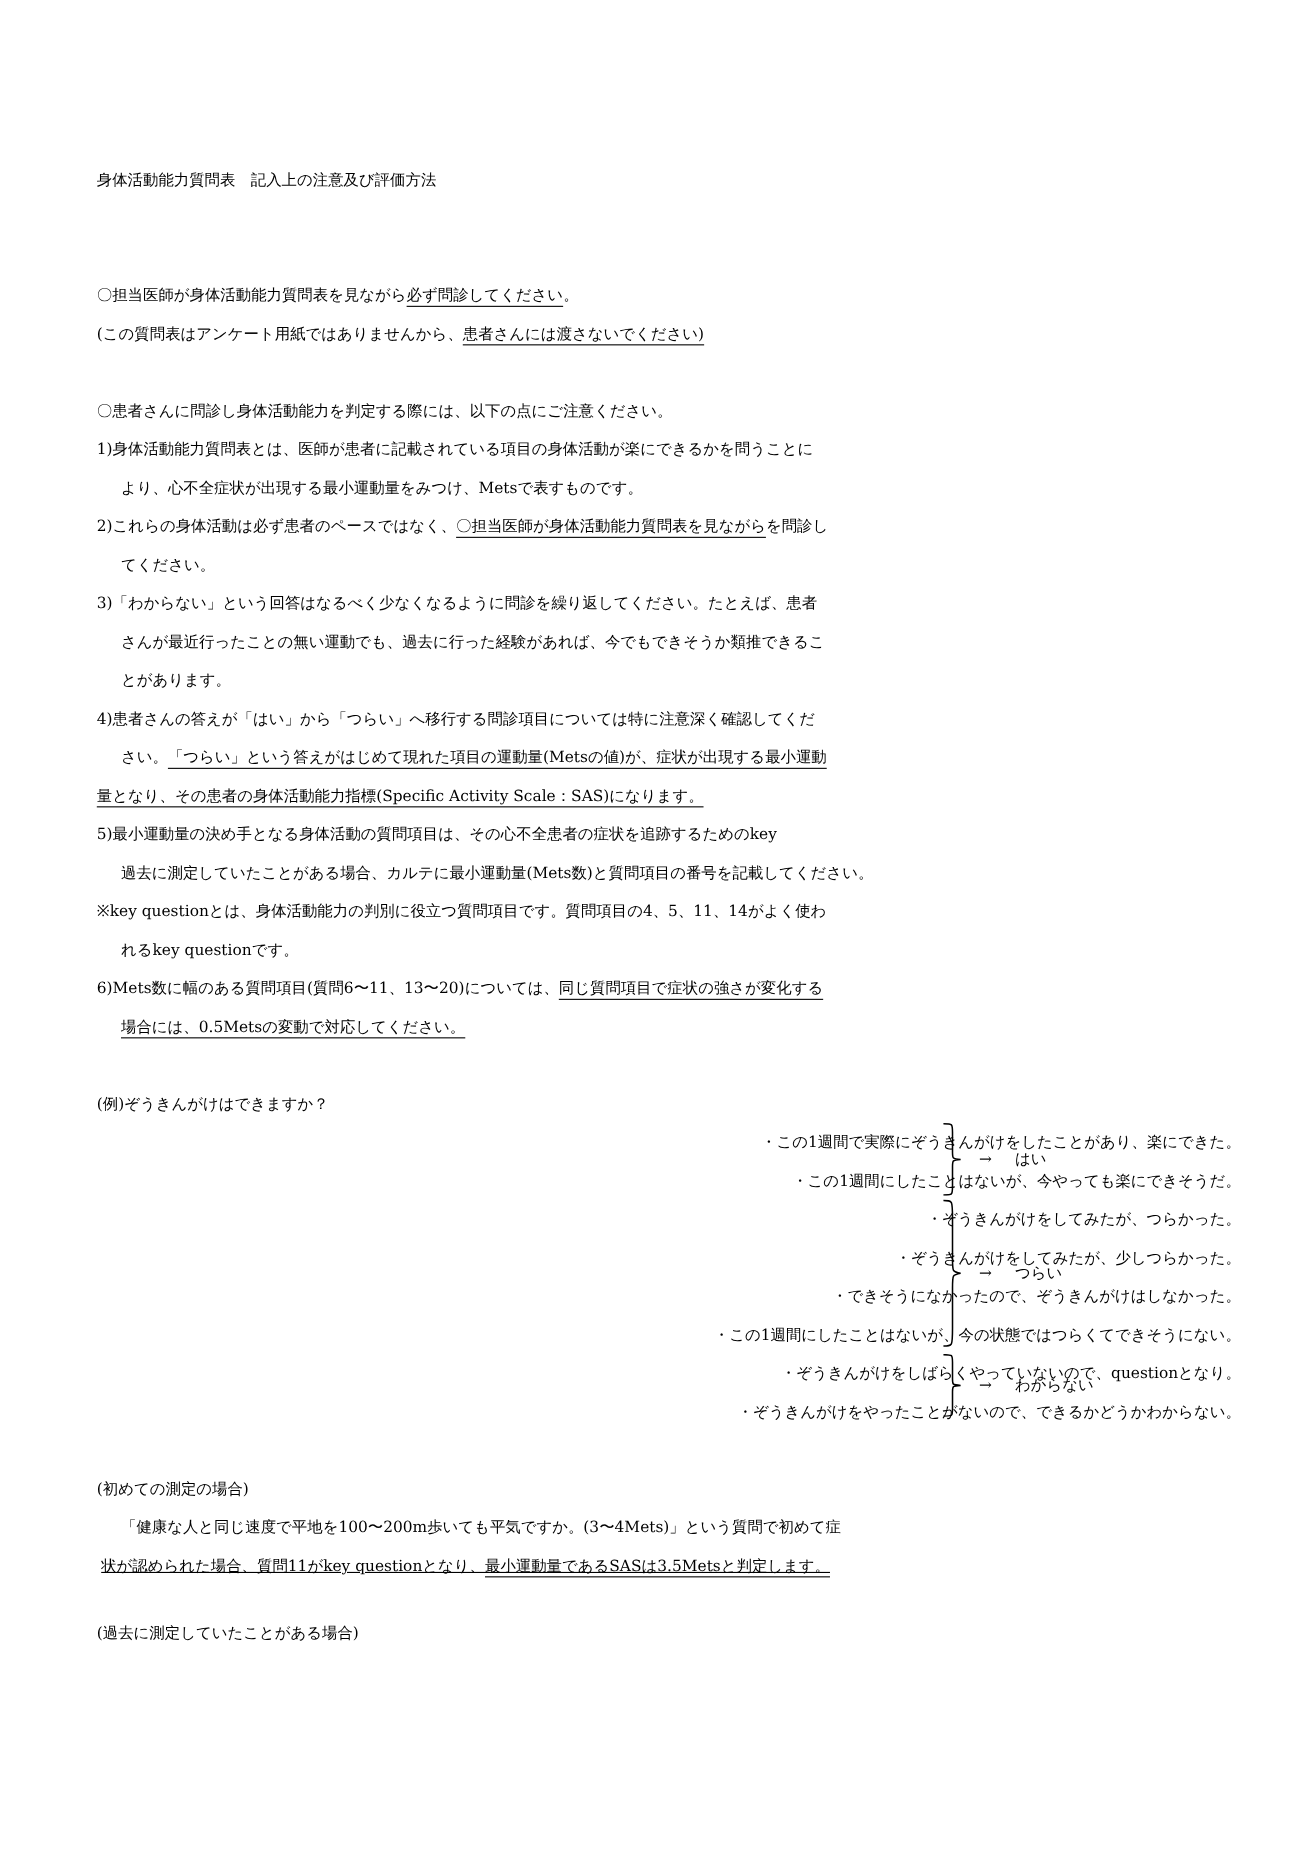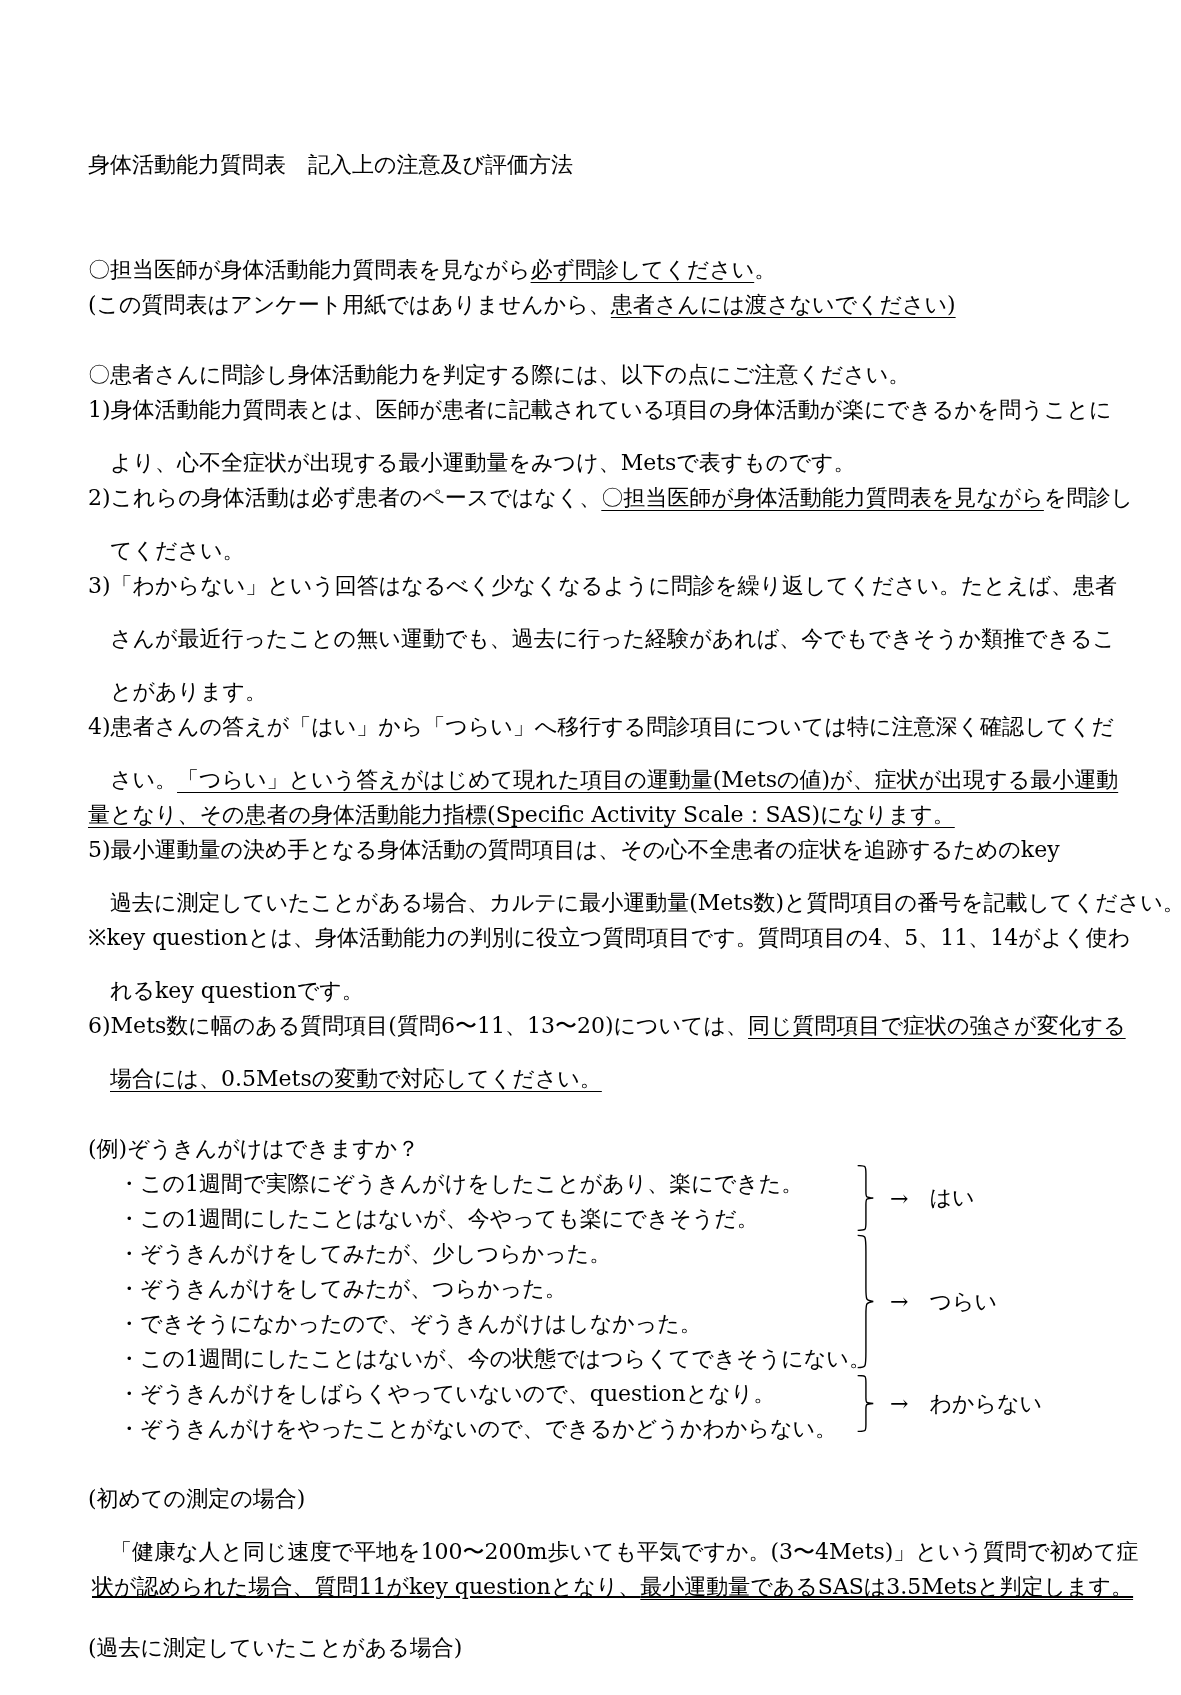--- a/index.html
+++ b/index.html
@@ -1,32 +1,32 @@
 <!DOCTYPE html>
 <html><head>
 <meta charset="utf-8">
 <style>
   html,body{margin:0;padding:0;background:#ffffff;}
   .page{
     position:relative;
     width:1181px;height:1695px;
     background:#ffffff;color:#000000;
     font-family:"DejaVu Serif","Liberation Serif",serif;
-    font-size:22px;
+    font-size:14px;
     overflow:hidden;
     border-radius:13px;
   }
   .content{position:absolute;left:88px;top:147px;width:1040px;}
   .ln{height:35px;line-height:35px;white-space:pre;}
   .blank{height:35px;}
   .blank-sm{height:26px;}
-  .ind{padding-left:22px;margin-top:18px;}
+  .ind{padding-left:22px;}
   .ind4{padding-left:4px;text-decoration:underline;}
   .u{text-decoration:underline;text-underline-offset:5px;text-decoration-thickness:1.2px;}
-  .bullets{position:relative;}
+  .bullets{position:relative;text-align:right;}
   .bullet{padding-left:30px;}
   .brace{position:absolute;left:766px;width:22px;}
   .brace svg{display:block;width:100%;height:100%;}
   .answer{position:absolute;left:802px;display:flex;align-items:center;white-space:pre;}
   .alabel{margin-left:21px;}
 </style>
 </head>
 <body>
 
 <div class="page">
@@ -57,22 +57,22 @@
     <div class="ln ind">れるkey questionです。</div>
     <div class="ln"><span>6)Mets数に幅のある質問項目(質問6〜11、13〜20)については、</span><span class="u">同じ質問項目で症状の強さが変化する</span></div>
     <div class="ln ind"><span class="u">場合には、0.5Metsの変動で対応してください。</span></div>
     <div class="blank"></div>
 
     <div class="ln">(例)ぞうきんがけはできますか？</div>
 
     <div class="bullets">
       <div class="ln bullet">・この1週間で実際にぞうきんがけをしたことがあり、楽にできた。</div>
       <div class="ln bullet">・この1週間にしたことはないが、今やっても楽にできそうだ。</div>
+      <div class="ln bullet">・ぞうきんがけをしてみたが、つらかった。</div>
       <div class="ln bullet">・ぞうきんがけをしてみたが、少しつらかった。</div>
-      <div class="ln bullet">・ぞうきんがけをしてみたが、つらかった。</div>
       <div class="ln bullet">・できそうになかったので、ぞうきんがけはしなかった。</div>
       <div class="ln bullet">・この1週間にしたことはないが、今の状態ではつらくてできそうにない。</div>
       <div class="ln bullet">・ぞうきんがけをしばらくやっていないので、questionとなり。</div>
       <div class="ln bullet">・ぞうきんがけをやったことがないので、できるかどうかわからない。</div>
 
       <div class="brace" style="top:-1px;height:66px;">
         <svg viewBox="0 0 24 100" preserveAspectRatio="none">
             <path d="M4,1 C13,1 13,1 13,13 L13,40 C13,49 13,49 21,50 C13,51 13,51 13,60 L13,87 C13,99 13,99 4,99" fill="none" stroke="#000" stroke-width="1.4" vector-effect="non-scaling-stroke"></path>
           </svg>
       </div>

